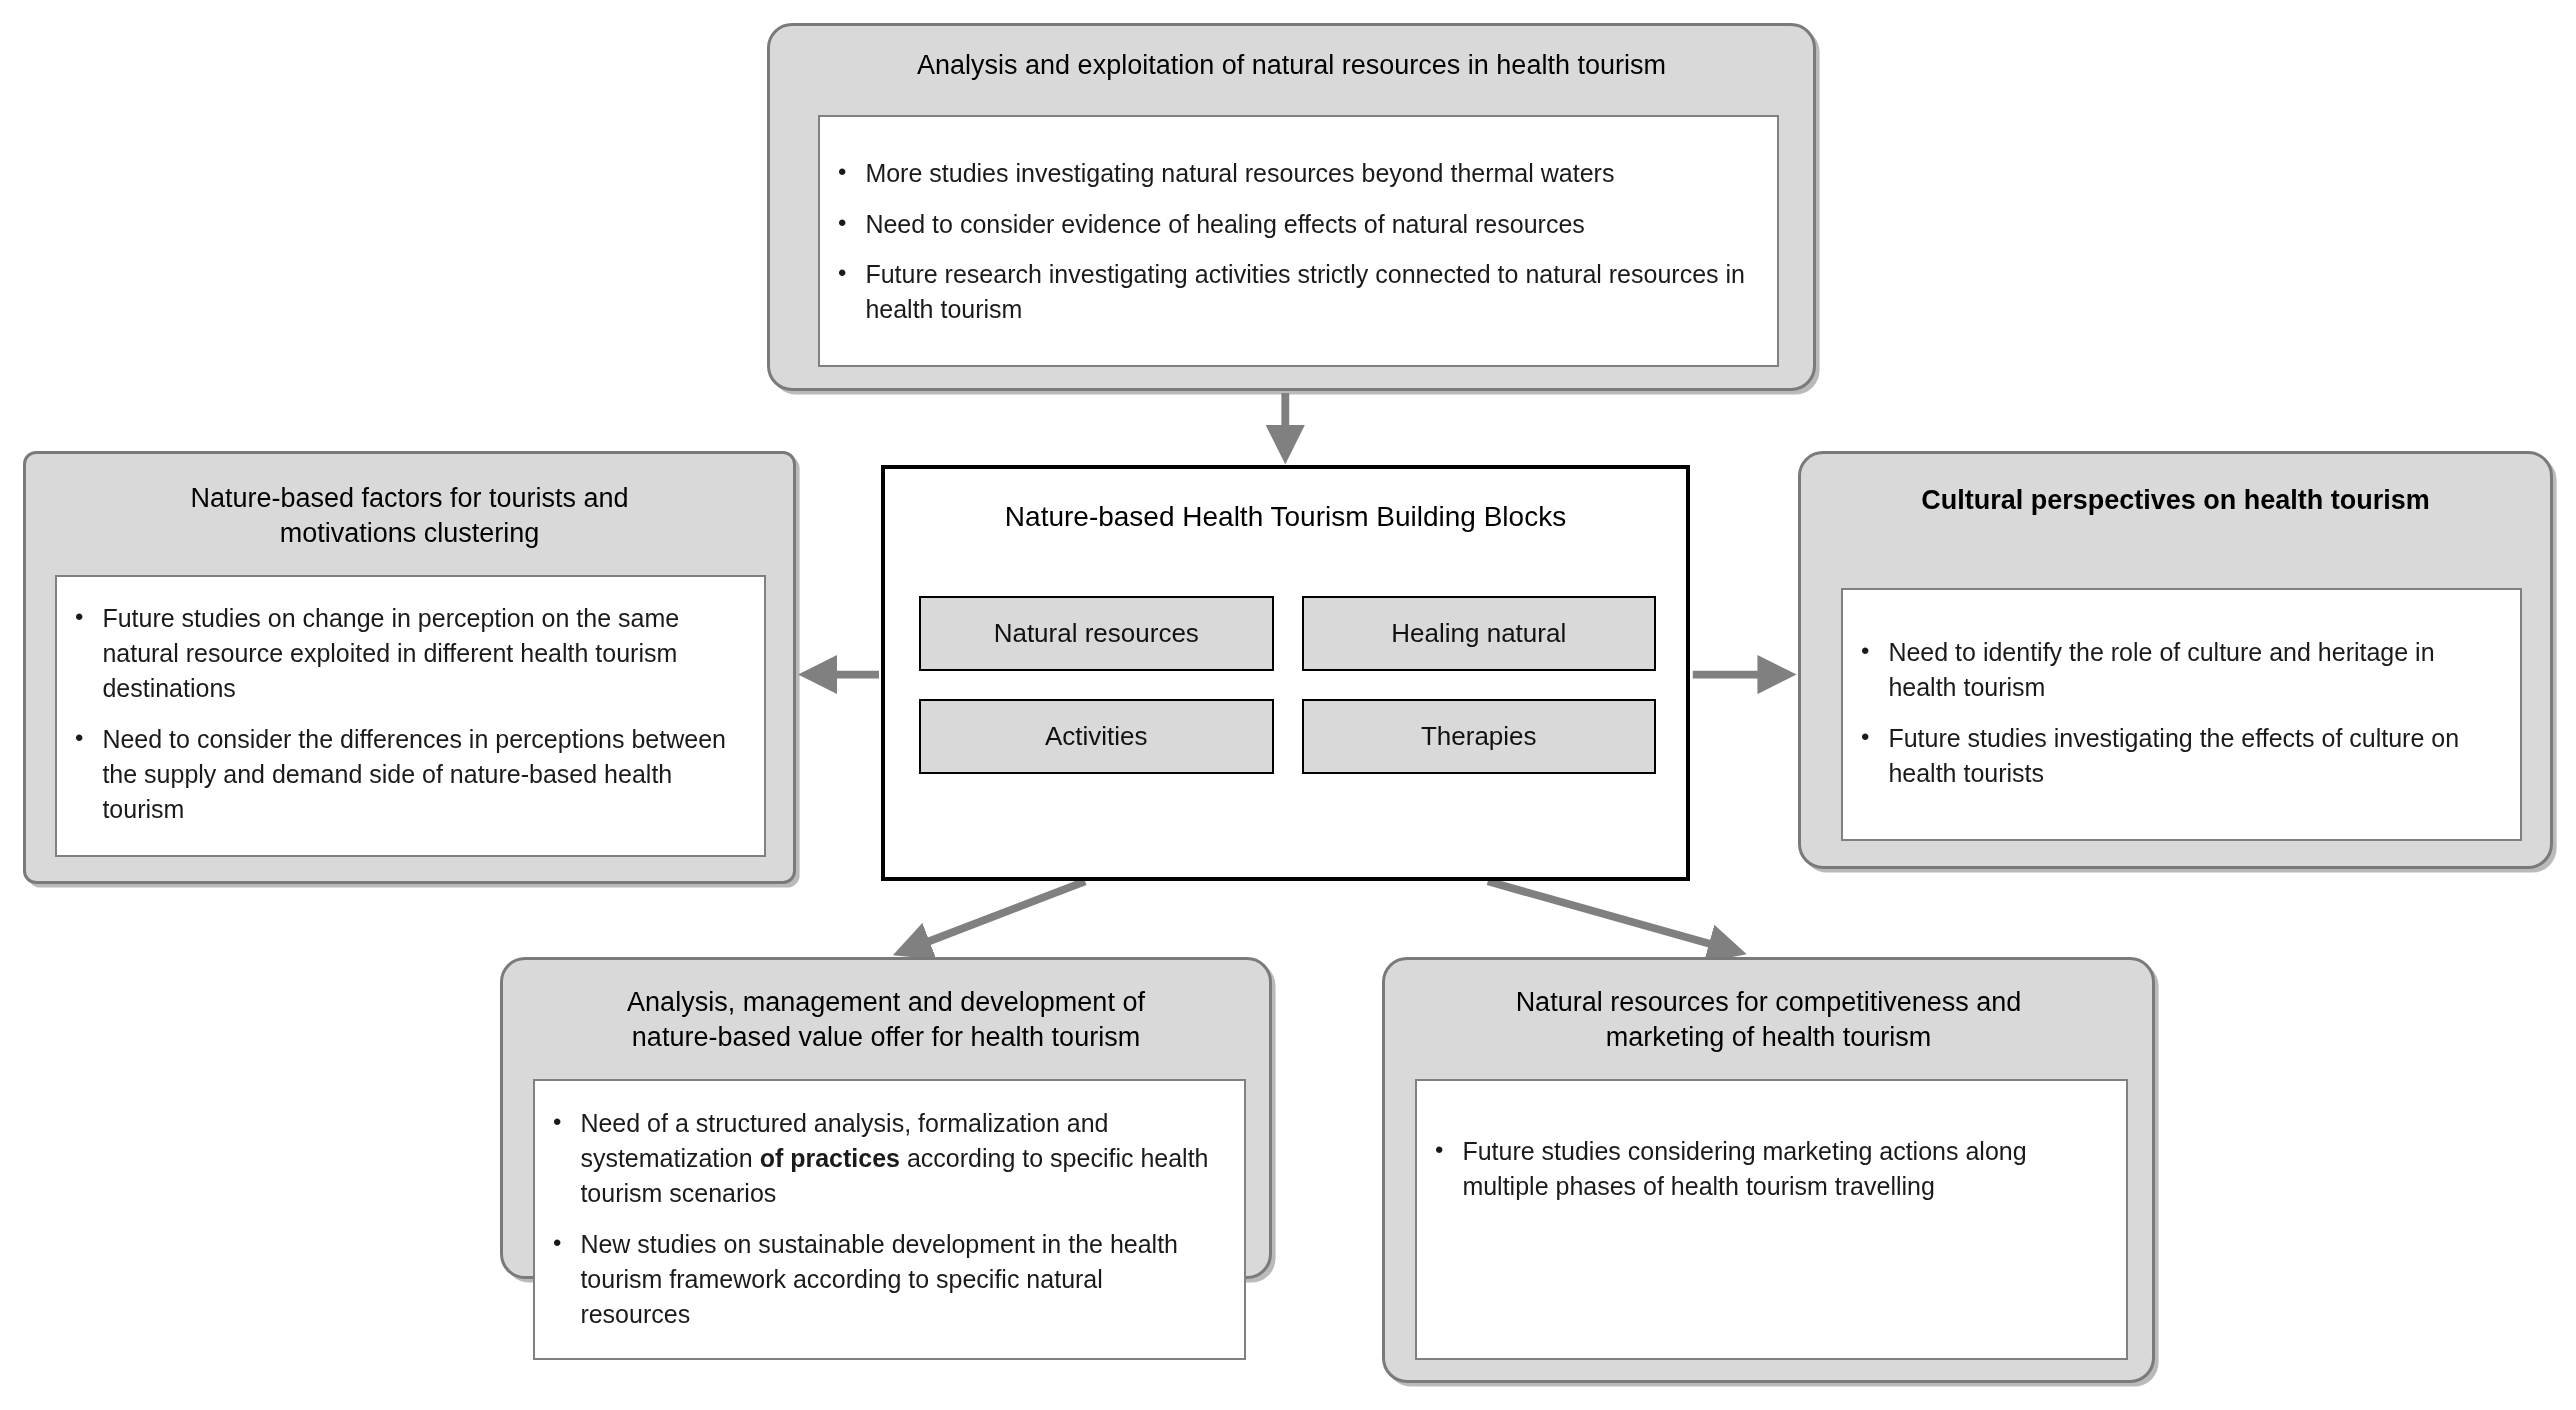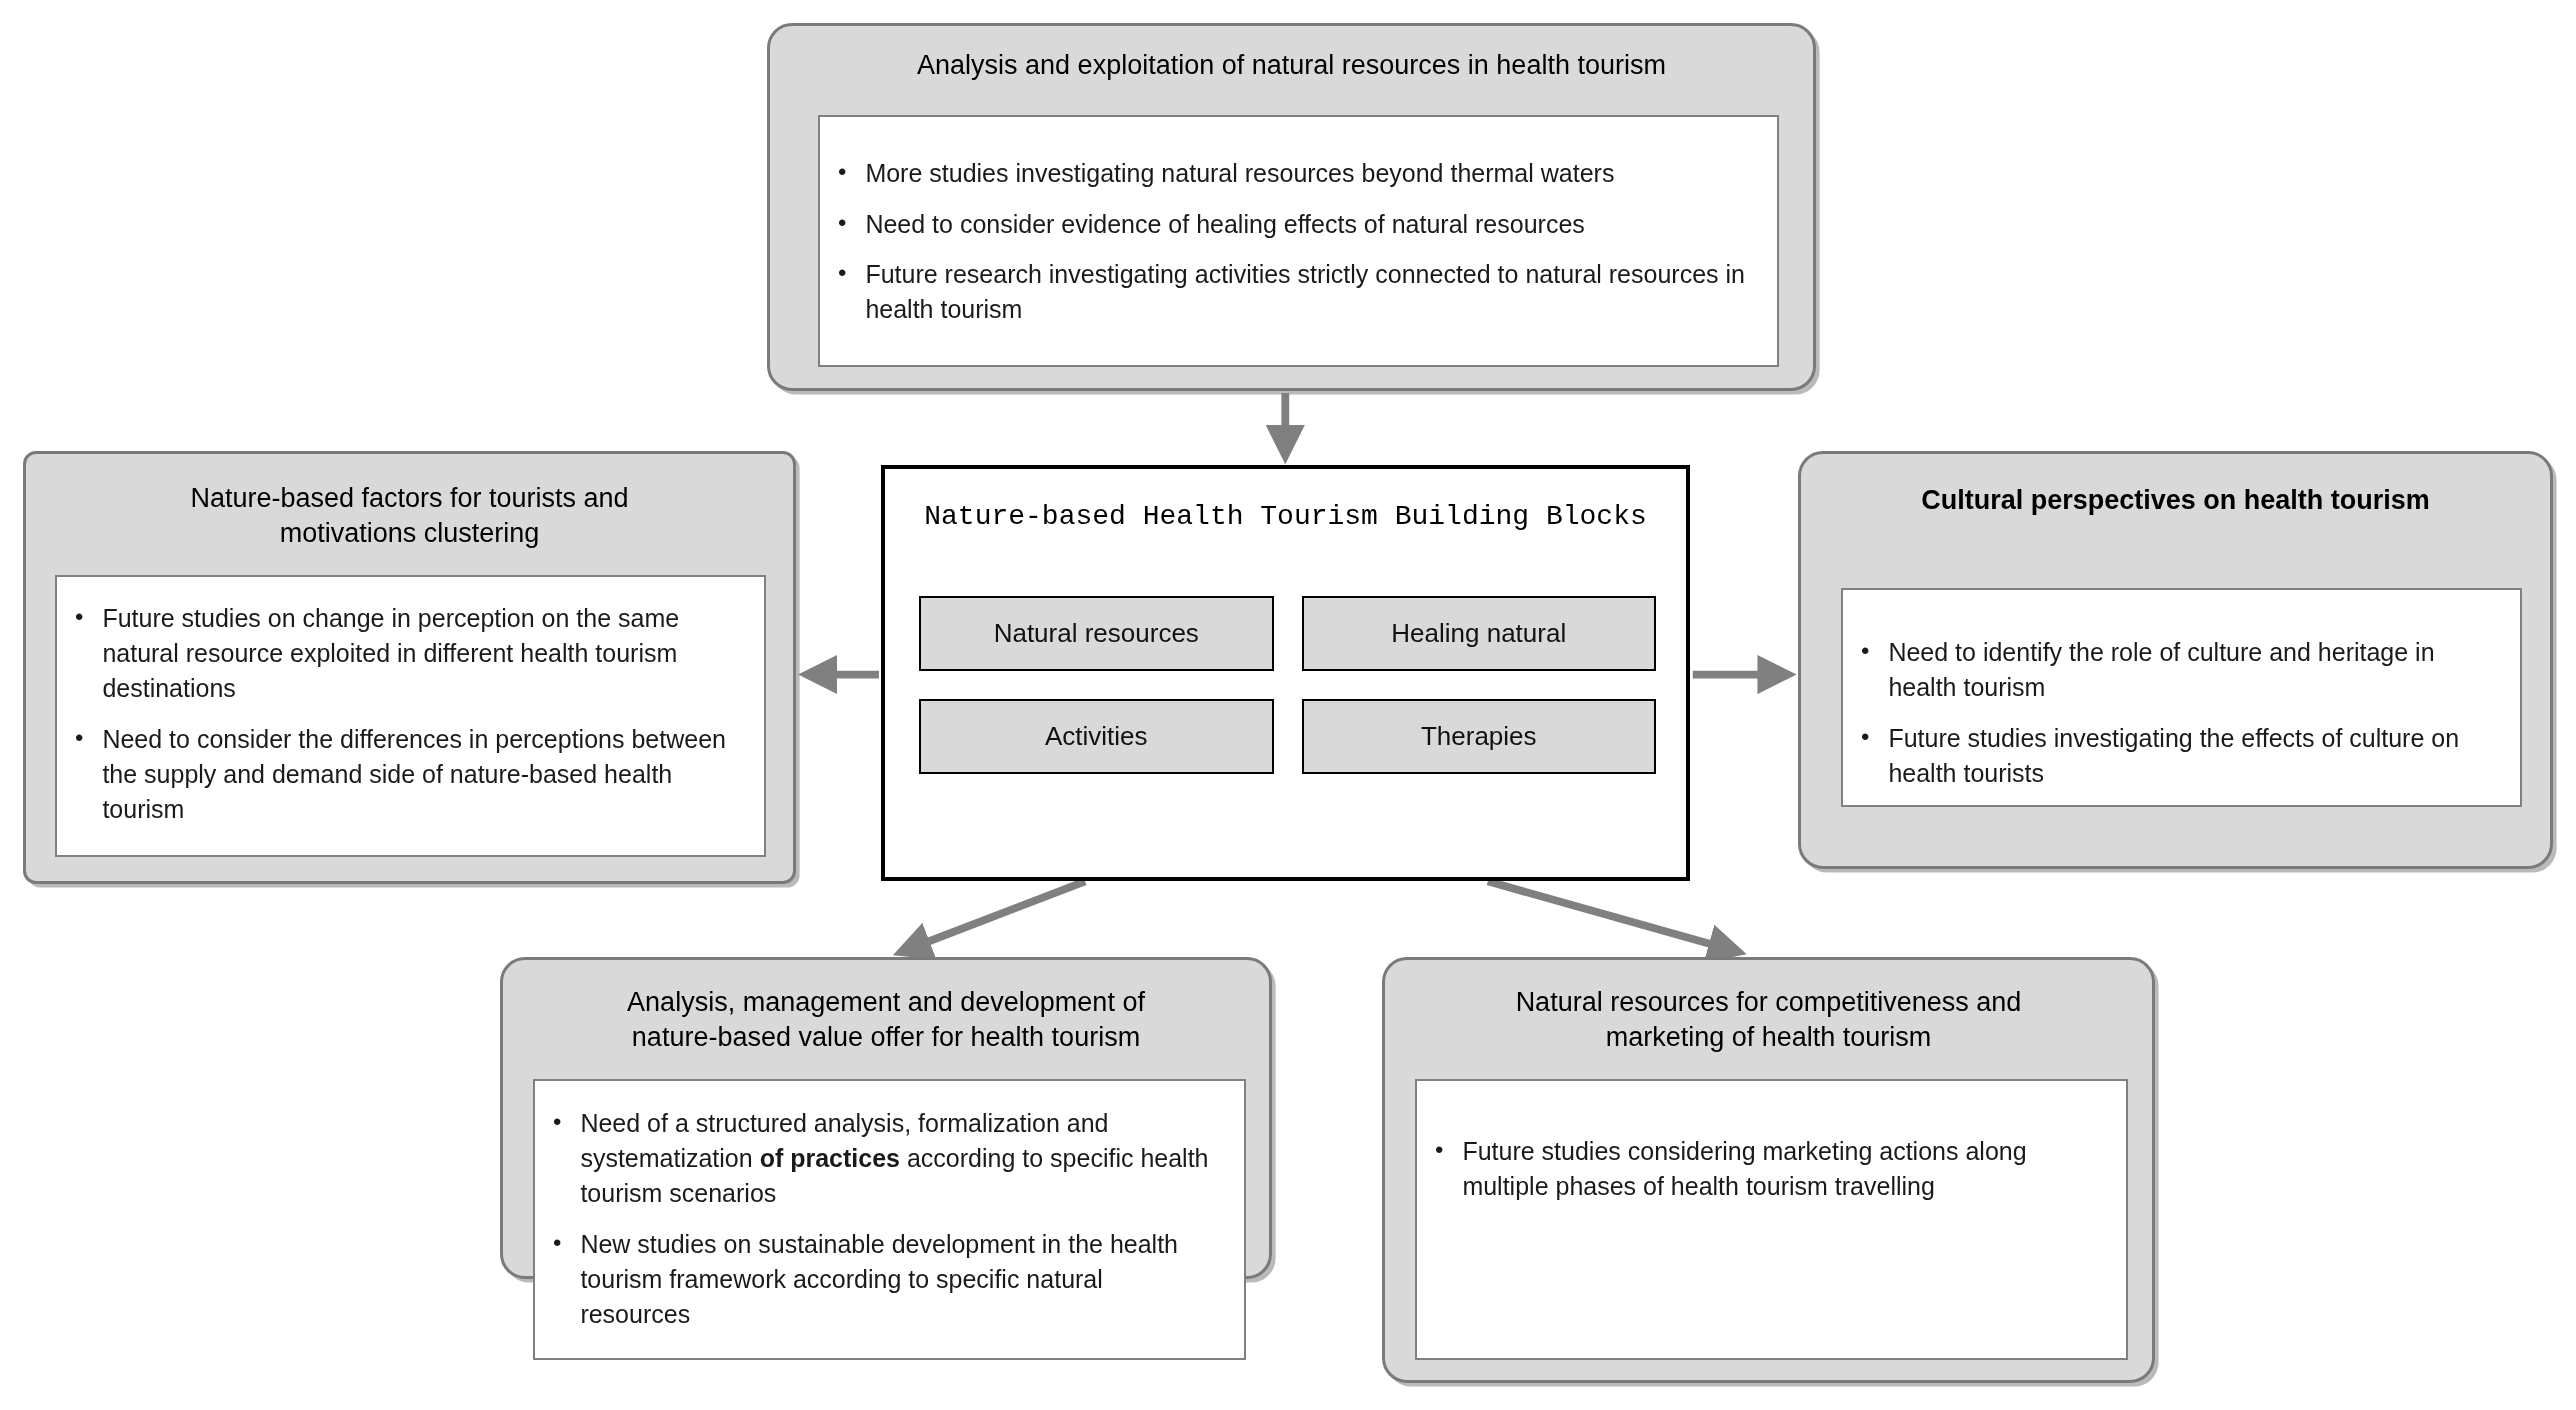--- a/index.html
+++ b/index.html
@@ -84,21 +84,20 @@
     box-sizing: border-box;
     background: #ffffff;
     border: 4.2px solid #000000;
   }
   #center-title {
     text-align: center;
     font-size: 28px;
     line-height: 1.2;
     color: #000;
     margin-top: 31px;
-    font-family: Liberation Mono, monospace;
   }
   #blocks-grid {
     position: absolute;
     left: 34px;
     top: 127px;
     width: 737px;
     display: grid;
     grid-template-columns: 1fr 1fr;
     grid-template-rows: 75px 75px;
     column-gap: 36px;
@@ -133,21 +132,21 @@
   #panel-left .inner-box {
     left: 29px; top: 121px; width: 711px; height: 282px;
   }
   #panel-left .bullets { margin: 24px 28px 0 8.4px; }
 
   #panel-right {
     left: 1798px; top: 451px; width: 755px; height: 418px;
   }
   #panel-right .panel-title { margin-top: 29px; font-weight: bold; }
   #panel-right .inner-box {
-    left: 40px; top: 134px; width: 681px; height: 219px;
+    left: 40px; top: 134px; width: 681px; height: 253px;
   }
   #panel-right .bullets { margin: 45px 24px 0 8.4px; }
 
   #panel-bottom-left {
     left: 500px; top: 957px; width: 772px; height: 322px;
   }
   #panel-bottom-left .panel-title { margin-top: 25px; }
   #panel-bottom-left .inner-box {
     left: 30px; top: 119px; width: 713px; height: 281px;
   }

